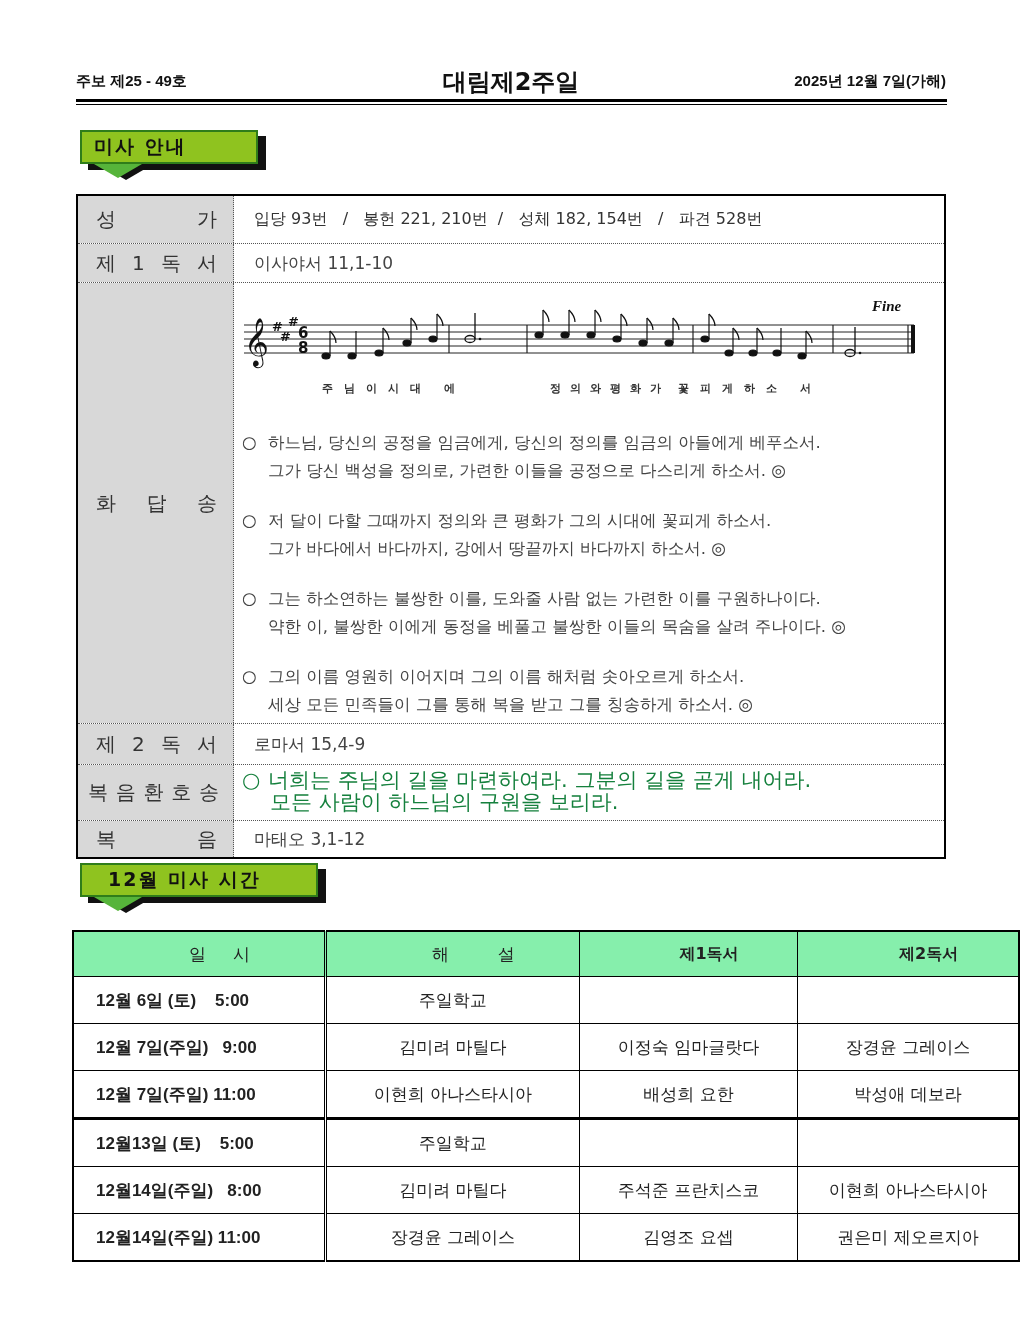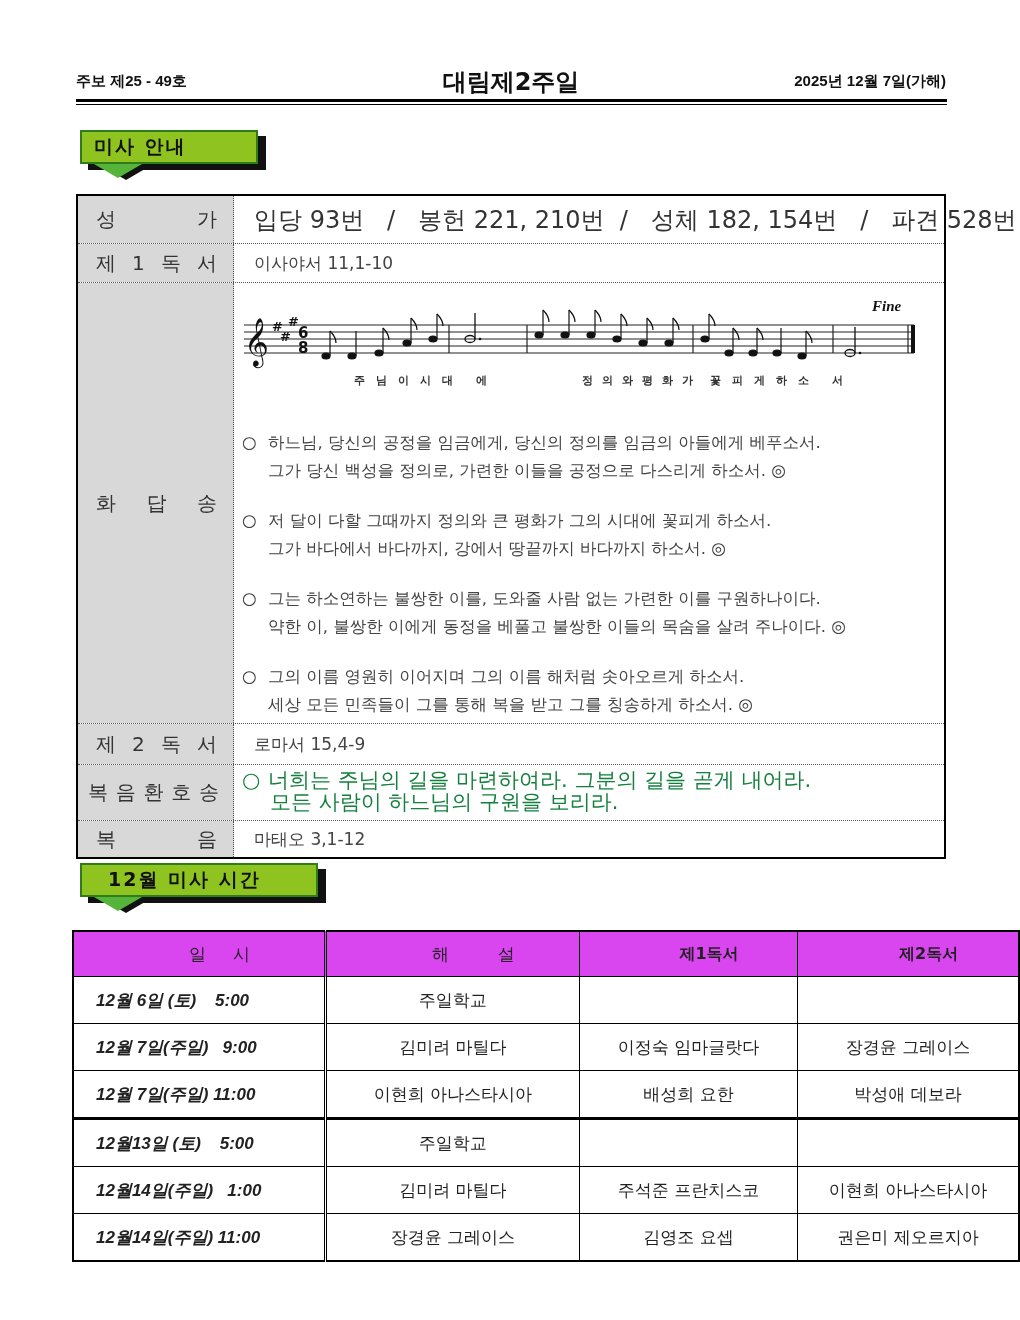--- a/index.html
+++ b/index.html
@@ -23,38 +23,38 @@
   .banner .arrow-sh { position: absolute; width: 0; height: 0; border-left: 24px solid transparent; border-right: 24px solid transparent; border-top: 14px solid #111; }
 
   
   .info { position: absolute; left: 76px; top: 194px; width: 870px; border: 2px solid #000; box-sizing: border-box; }
   .info .row { display: flex; border-bottom: 1px dotted #555; }
   .info .row:last-child { border-bottom: none; }
   .info .lab { width: 156px; flex: none; background: #d8d8d8; border-right: 1px dotted #555;
                display: flex; align-items: center; justify-content: space-between; padding: 0 16px 0 18px; box-sizing: border-box;
                font-size: 20px; color: #333; }
   .info .val { flex: 1; padding-left: 20px; display: flex; align-items: center; font-size: 17px; color: #444; }
-  .info .val.big { font-size: 24px; color: #333; }
+  .info .val.big { font-size: 16px; color: #333; }
 
   .psalm { flex: 1; padding: 10px 0 0 8px; position: relative; }
   .staff-wrap { position: relative; width: 680px; height: 104px; }
-  .lyrics { position: absolute; top: 80px; font-size: 11px; font-weight: bold; color: #333; margin-left: 32px; }
+  .lyrics { position: absolute; top: 88px; font-size: 11px; font-weight: bold; color: #333; }
   .verse { font-size: 16.5px; color: #444; line-height: 28px; margin-top: 10px; }
   .verse .l2 { padding-left: 26px; }
   .verse .circ { display: inline-block; width: 26px; }
 
   .accl { flex: 1; padding: 4px 0 6px 8px; font-size: 21px; color: #15803d; line-height: 22px; }
   .accl .l2 { padding-left: 28px; }
 
   
   .sched { position: absolute; left: 72px; top: 930px; border-collapse: collapse; border: 2px solid #000; }
   .sched th, .sched td { border: 1px solid #000; text-align: center; height: 44px; font-size: 17px; color: #222; }
-  .sched th { background: #d946ef; font-weight: normal; height: 42px; padding-left: 42px; }
+  .sched th { background: #86efac; font-weight: normal; height: 42px; padding-left: 42px; }
   .sched th.bold { font-weight: bold; font-size: 16px; }
-  .sched td.date { font-weight: bold; font-family: "Liberation Sans", sans-serif; font-size: 17px; text-align: left; padding-left: 22px; white-space: pre; font-style: italic; }
+  .sched td.date { font-weight: bold; font-family: "Liberation Sans", sans-serif; font-size: 17px; text-align: left; padding-left: 22px; white-space: pre; }
   .sched .c1 { width: 218px; border-right: 3px double #000; }
   .sched .c2 { width: 232px; }
   .sched .c3 { width: 203px; }
   .sched .c4 { width: 206px; }
   .sched tr.group-start td { border-top: 3px solid #000; }
 </style>
 </head>
 <body>
 
 <div class="hdr">
@@ -294,21 +294,21 @@
       <td class="c3">배성희 요한</td>
       <td class="c4">박성애 데보라</td>
     </tr>
     <tr class="group-start">
       <td class="c1 date">12월13일 (토)    5:00</td>
       <td class="c2">주일학교</td>
       <td class="c3"></td>
       <td class="c4"></td>
     </tr>
     <tr>
-      <td class="c1 date">12월14일(주일)   1:00</td>
+      <td class="c1 date">12월14일(주일)   8:00</td>
       <td class="c2">김미려 마틸다</td>
       <td class="c3">주석준 프란치스코</td>
       <td class="c4">이현희 아나스타시아</td>
     </tr>
     <tr>
       <td class="c1 date">12월14일(주일) 11:00</td>
       <td class="c2">장경윤 그레이스</td>
       <td class="c3">김영조 요셉</td>
       <td class="c4">권은미 제오르지아</td>
     </tr>

